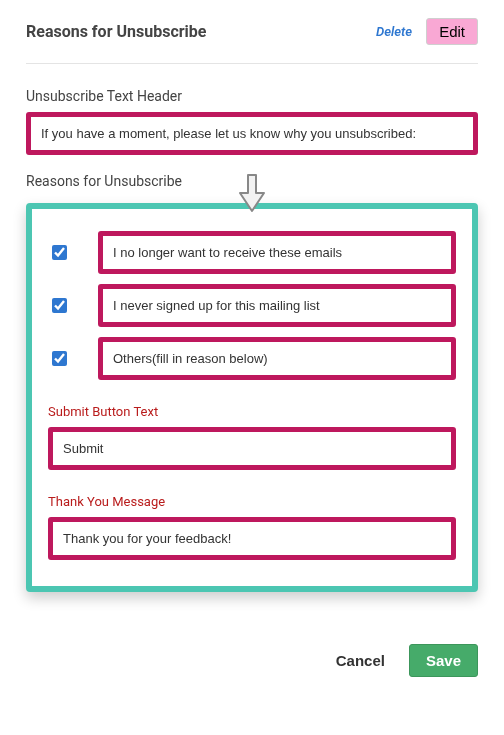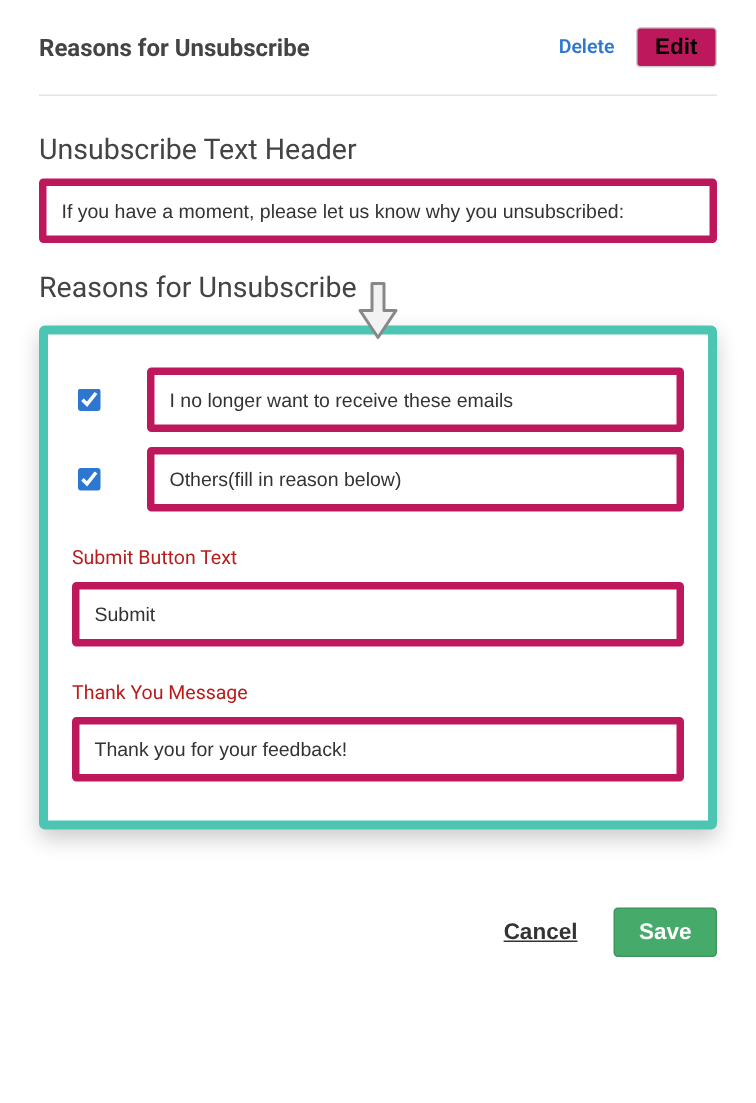--- a/index.html
+++ b/index.html
@@ -32,32 +32,33 @@
   .panel-actions {
     display: flex;
     align-items: center;
     gap: 14px;
   }
   .delete-link {
     color: #2e77d0;
     font-size: 13px;
     font-weight: 600;
     cursor: pointer;
+    font-style: italic;
   }
   .edit-btn {
     border: 1px solid #cfcfcf;
-    background: #be185d;
+    background: #f9a8d4;
     padding: 4px 12px;
     border-radius: 3px;
     font-size: 15px;
-    font-weight: 700;
+    font-weight: 400;
     cursor: pointer;
   }
   .label {
-    font-size: 19px;
+    font-size: 14px;
     color: #444;
     margin: 18px 0 8px 0;
   }
   .label.tight { margin-top: 0; }
   .text-input {
     width: 100%;
     border: 5px solid #be185d;
     border-radius: 3px;
     padding: 9px 10px;
     font-size: 13px;
@@ -105,21 +106,20 @@
     gap: 18px;
     padding: 28px 24px 18px 24px;
   }
   .cancel-btn {
     border: none;
     background: transparent;
     font-size: 15px;
     font-weight: 700;
     color: #333;
     cursor: pointer;
-    text-decoration: underline;
   }
   .save-btn {
     background: #46ab6a;
     border: 1px solid #3c965b;
     color: #fff;
     font-size: 15px;
     font-weight: 700;
     padding: 7px 16px;
     border-radius: 3px;
     cursor: pointer;
@@ -152,20 +152,24 @@
         </svg>
       </div>
 
       <div id="reasons-container">
           <div class="reason-row">
             <input type="checkbox" checked="" style="">
             <input type="text" class="text-input" value="I no longer want to receive these emails" style="">
           </div>
           <div class="reason-row">
             <input type="checkbox" checked="" style="">
+            <input type="text" class="text-input" value="I never signed up for this mailing list" style="">
+          </div>
+          <div class="reason-row">
+            <input type="checkbox" checked="" style="">
             <input type="text" class="text-input" value="Others(fill in reason below)" style="">
           </div>
         </div>
 
       <div class="sub-label">Submit Button Text</div>
       <input class="text-input" type="text" value="Submit" style="">
 
       <div class="sub-label">Thank You Message</div>
       <input class="text-input" type="text" value="Thank you for your feedback!" style="">
     </div>

